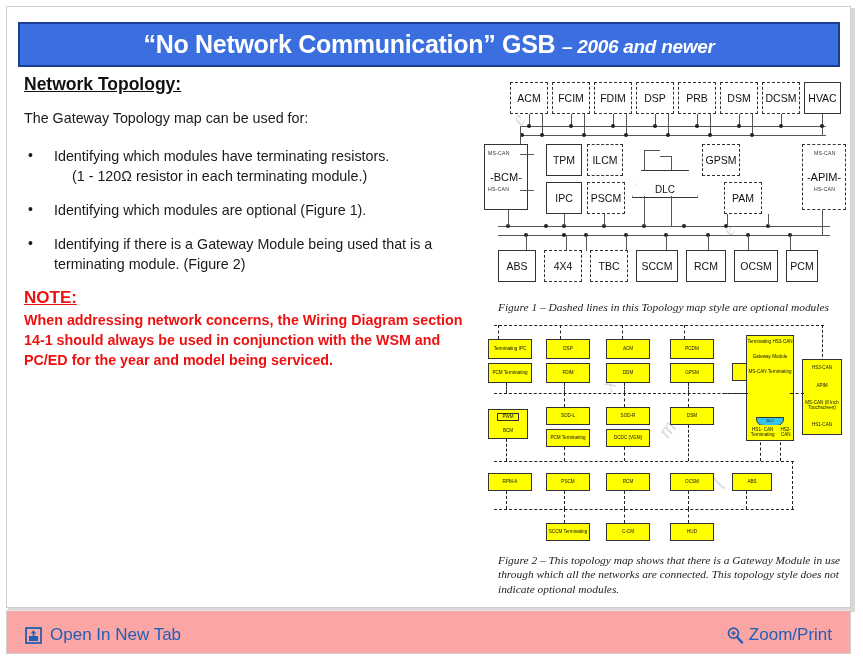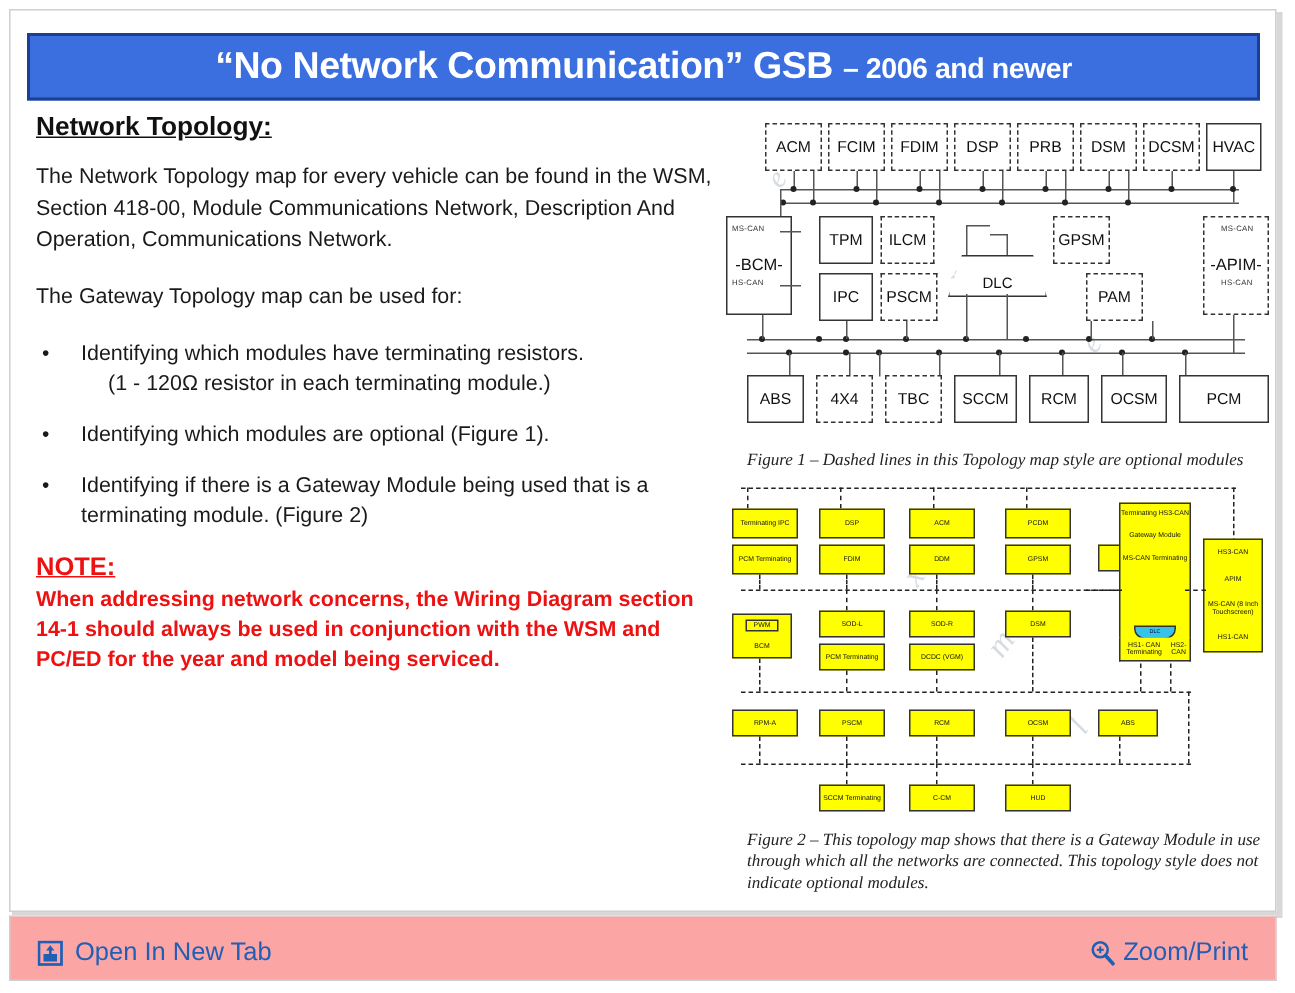--- a/index.html
+++ b/index.html
@@ -8,21 +8,21 @@
 
   
   .card{position:absolute;left:6px;top:6px;width:845px;height:602px;background:#ffffff;
         border:1px solid #cfcfcf;box-sizing:border-box;}
   .card-shadow{position:absolute;left:8px;top:8px;width:847px;height:604px;background:#d8d8d8;z-index:0;}
 
   
   .banner{position:absolute;left:18px;top:22px;width:822px;height:45px;background:#3b6fe0;
           border:2px solid #1c3f91;box-sizing:border-box;display:flex;align-items:center;justify-content:center;}
   .banner-text{color:#ffffff;font-size:25px;font-weight:bold;letter-spacing:-0.3px;white-space:nowrap;}
-  .banner-text .small{font-size:19px;font-weight:bold;}
+  .banner-text .small{font-size:19px;font-weight:bold;font-style:italic;}
 
   
   .left-col{position:absolute;left:24px;top:74px;width:452px;color:#111;}
   .h-title{font-size:17.5px;font-weight:bold;text-decoration:underline;margin:0 0 13px 0;}
   .para{font-size:14.3px;line-height:21px;margin:0 0 17px 0;color:#1a1a1a;}
   .bullets{margin:0;padding:0;list-style:none;}
   .bullets li{position:relative;padding-left:30px;font-size:14.3px;line-height:20px;margin-bottom:14px;color:#1a1a1a;}
   .bullets li:before{content:"\2022";position:absolute;left:4px;top:-1px;font-size:14px;}
   .sub-line{display:block;padding-left:18px;}
   .u{}
@@ -81,21 +81,20 @@
 
   <div class="banner">
     <div class="banner-text">
       <span>“No Network Communication” GSB</span>
       <span class="small">– 2006 and newer</span>
     </div>
   </div>
 
   <div class="left-col">
     <div class="h-title">Network Topology:</div>
-    <p class="para">The Network Topology map for every vehicle can be found in the WSM, Section 418-00, Module Communications Network, Description And Operation, Communications Network.</p>
     <p class="para">The Gateway Topology map can be used for:</p>
 
     <ul class="bullets">
       <li>
         <span>Identifying which modules have terminating resistors.</span>
         <span class="sub-line">(1 - 120Ω resistor in each terminating module.)</span>
       </li>
       <li>
         <span>Identifying which modules are optional (</span><span class="u">Figure 1</span><span>).</span>
       </li>
@@ -265,21 +264,21 @@
         </div>
       <div class="f1box" style="left:152px;top:172px;width:42px;height:32px;">
           <span>SCCM</span>
         </div>
       <div class="f1box" style="left:202px;top:172px;width:40px;height:32px;">
           <span>RCM</span>
         </div>
       <div class="f1box" style="left:250px;top:172px;width:44px;height:32px;">
           <span>OCSM</span>
         </div>
-      <div class="f1box" style="left:302px;top:172px;width:60px;height:32px;">
+      <div class="f1box" style="left:302px;top:172px;width:32px;height:32px;">
           <span>PCM</span>
         </div>
     </div>
 
     <div class="fig-caption">Figure 1 – Dashed lines in this Topology map style are optional modules</div>
 
     <div class="fig2">
 
       <div class="wm" style="left:120px;top:50px;font-size:22px;">x</div>
       <div class="wm" style="left:175px;top:95px;font-size:22px;">m</div>

